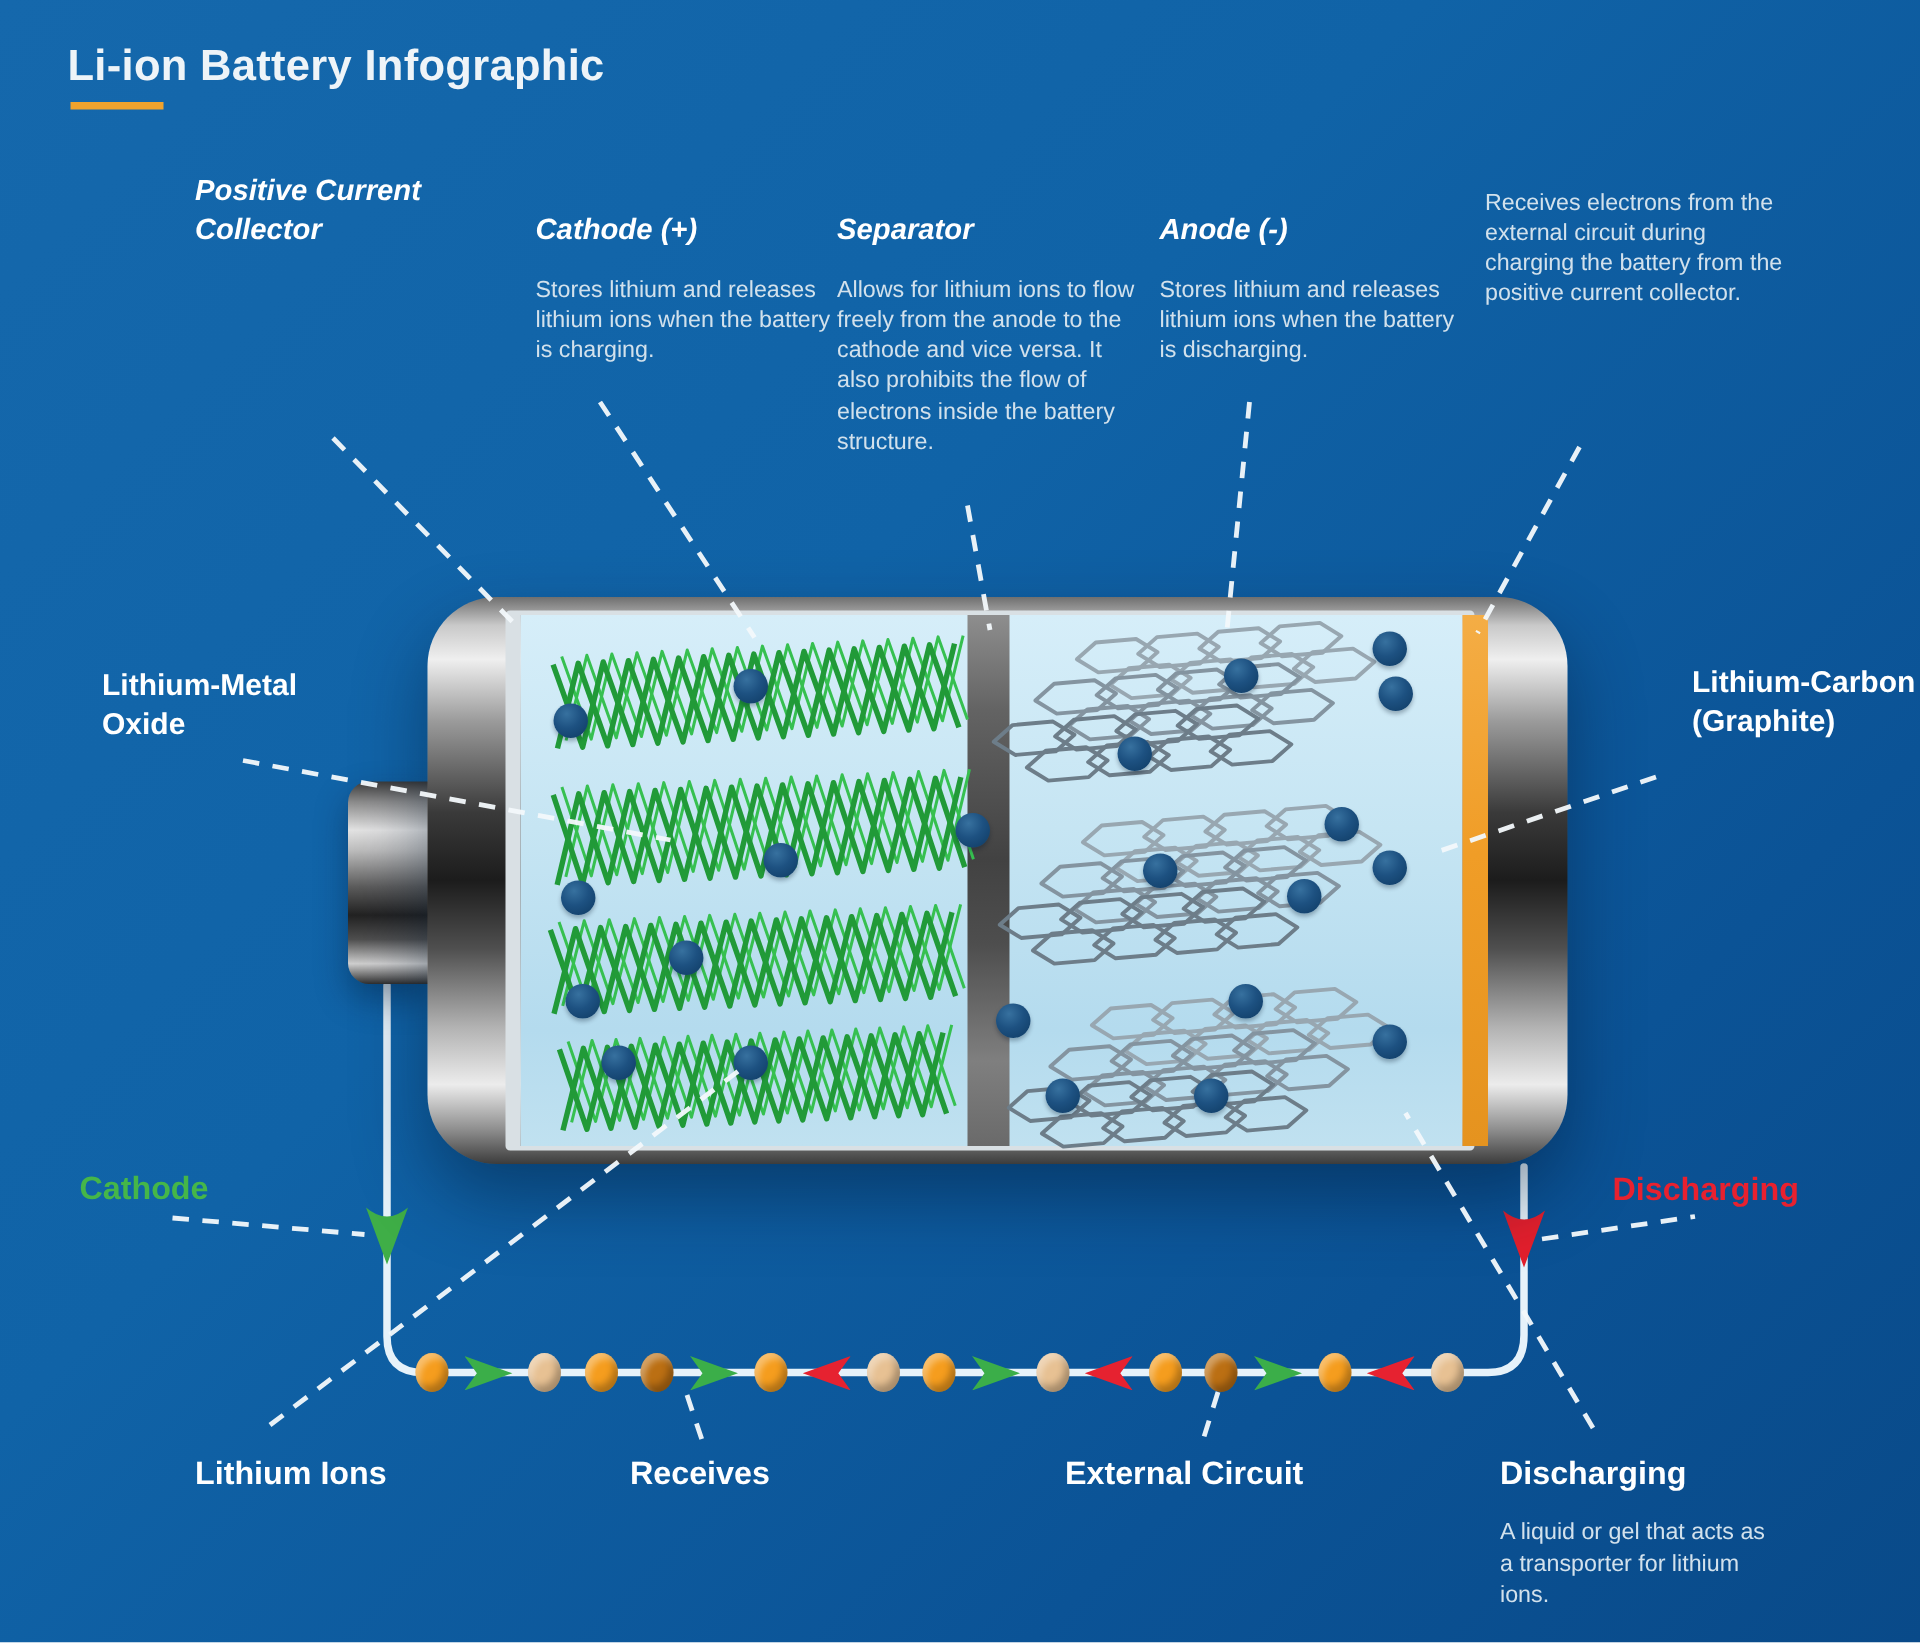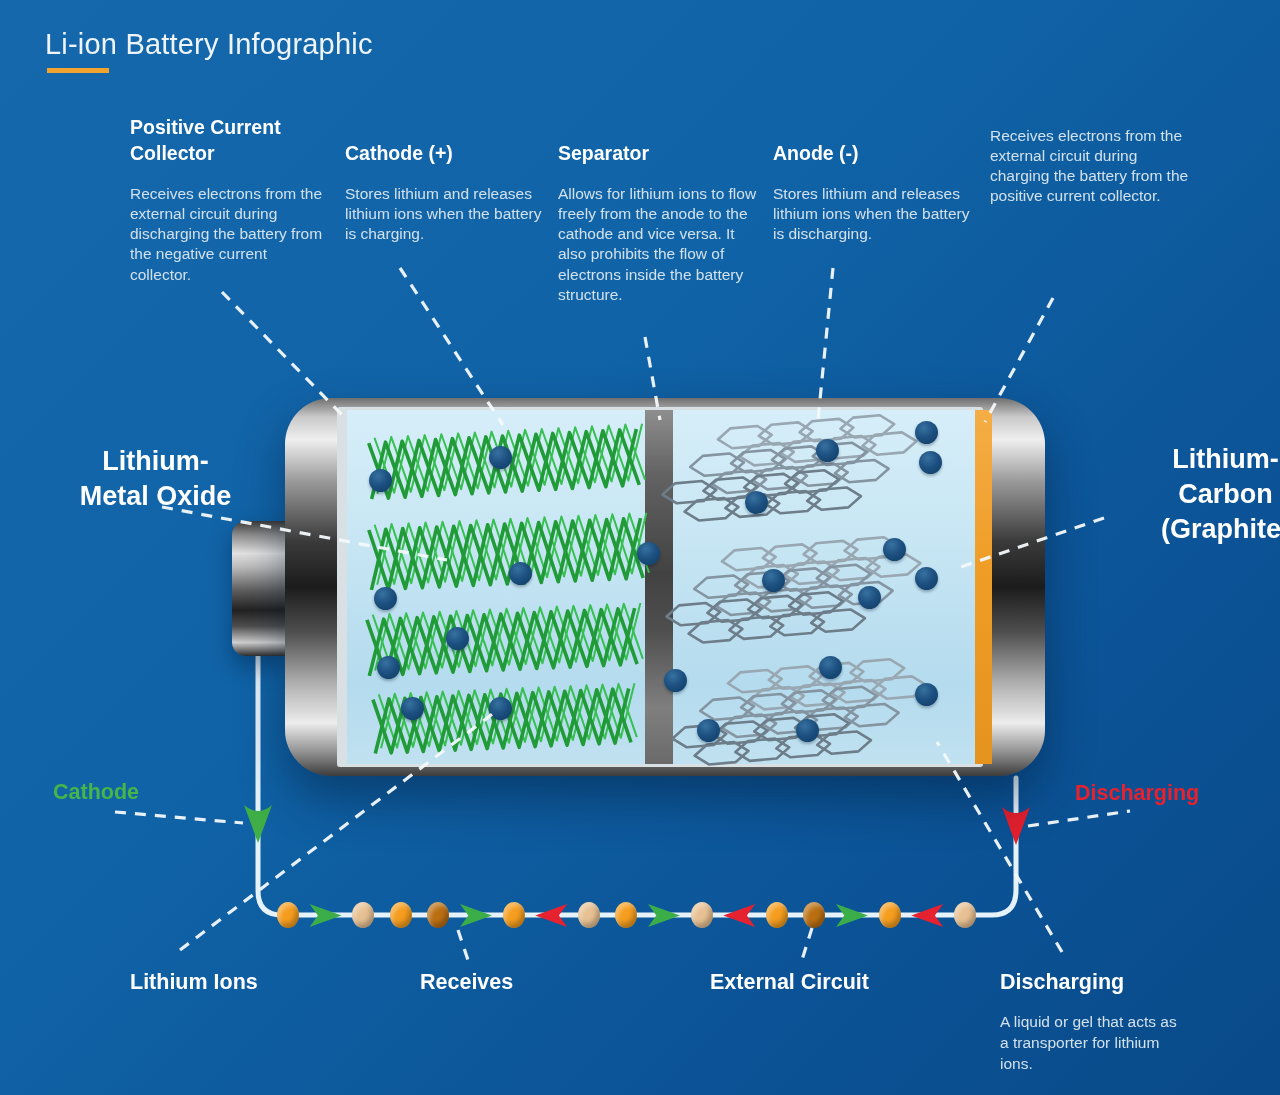--- a/index.html
+++ b/index.html
@@ -1,26 +1,26 @@
 <!DOCTYPE html>
 <html><head>
 <meta charset="utf-8">
 <style>
   html,body{margin:0;padding:0;}
   .stage{
     position:relative;width:1280px;height:1095px;overflow:hidden;
     font-family:"Liberation Sans",sans-serif;
     background:linear-gradient(135deg,#1568ac 0%,#1063a7 40%,#0b5396 75%,#094a89 100%);
   }
-  .title{position:absolute;left:45px;top:28px;font-size:29px;font-weight:normal;color:#eef4f8;letter-spacing:.2px;}
+  .title{position:absolute;left:45px;top:28px;font-size:29px;font-weight:bold;color:#eef4f8;letter-spacing:.2px;}
   .title-underline{position:absolute;left:47px;top:68px;width:62px;height:5px;background:#f0a32e;}
 
   .col{position:absolute;top:108px;width:200px;color:#fff;}
   .col .col-head{height:58px;display:flex;align-items:flex-end;}
-  .col h2{margin:0;font-size:19.5px;line-height:1.3;font-weight:bold;color:#ffffff;}
+  .col h2{margin:0;font-size:19.5px;line-height:1.3;font-weight:bold;color:#ffffff;font-style:italic;}
   .col p{margin:18px 0 0 0;font-size:15.5px;line-height:1.3;color:#d2e1ec;}
 
   .layer{position:absolute;left:0;top:0;width:1280px;height:1095px;}
   #wire-layer{z-index:1;}
   .terminal{position:absolute;left:232px;top:521px;width:57px;height:135px;z-index:2;
     border-radius:14px 0 0 14px;
     background:linear-gradient(180deg,#3a3a3a 0%,#8b8b8b 10%,#e3e3e3 24%,#bdbdbd 34%,#5c5c5c 52%,#222 66%,#4f4f4f 78%,#cfcfcf 90%,#2e2e2e 100%);
     box-shadow:0 10px 22px rgba(2,25,52,.4);}
   .shell{position:absolute;left:285px;top:398px;width:760px;height:378px;z-index:3;
     border-radius:46px;
@@ -42,40 +42,39 @@
     box-shadow:0 2px 3px rgba(0,20,40,.3);}
   .cdot{position:absolute;top:902px;width:22px;height:26px;border-radius:50%;z-index:7;
     box-shadow:inset 3px 4px 4px rgba(255,255,255,.35),inset -3px -4px 5px rgba(0,0,0,.28);}
   .carrow{position:absolute;top:904px;width:32px;height:23px;z-index:7;}
   .carrow.right{clip-path:polygon(0 0,100% 50%,0 100%,26% 50%);}
   .carrow.left{clip-path:polygon(100% 0,0 50%,100% 100%,74% 50%);}
 
   .lbl{position:absolute;font-weight:bold;z-index:9;}
   .charging{left:53px;top:780px;font-size:21.5px;color:#45b649;}
   .discharging{left:1075px;top:781px;font-size:21.5px;color:#e8212f;}
-  .side-label{position:absolute;font-size:27px;font-weight:bold;color:#fff;line-height:1.3;z-index:9;text-align:center;}
+  .side-label{position:absolute;font-size:20px;font-weight:bold;color:#fff;line-height:1.3;z-index:9;}
   .bottom-label{position:absolute;top:970px;font-size:21.5px;font-weight:bold;color:#fff;z-index:9;}
   .electrolyte-body{position:absolute;left:1000px;top:1012px;width:180px;margin:0;
     font-size:15.5px;line-height:1.35;color:#d2e1ec;z-index:9;}
 </style>
 </head>
 <body>
 
 <div class="stage">
 
   <div class="title">Li-ion Battery Infographic</div>
   <div class="title-underline"></div>
 
   <div class="col" style="left:130px">
     <div class="col-head">
         <h2>Positive Current Collector</h2>
       </div>
-    <p>Receives electrons from the external circuit during discharging the battery from the negative current collector.</p>
-  </div>
-  <div class="col" style="left:345px">
+  </div>
+  <div class="col" style="left:357px">
     <div class="col-head">
         <h2>Cathode (+)</h2>
       </div>
     <p>Stores lithium and releases lithium ions when the battery is charging.</p>
   </div>
   <div class="col" style="left:773px">
     <div class="col-head">
         <h2>Anode (-)</h2>
       </div>
     <p>Stores lithium and releases lithium ions when the battery is discharging.</p>

